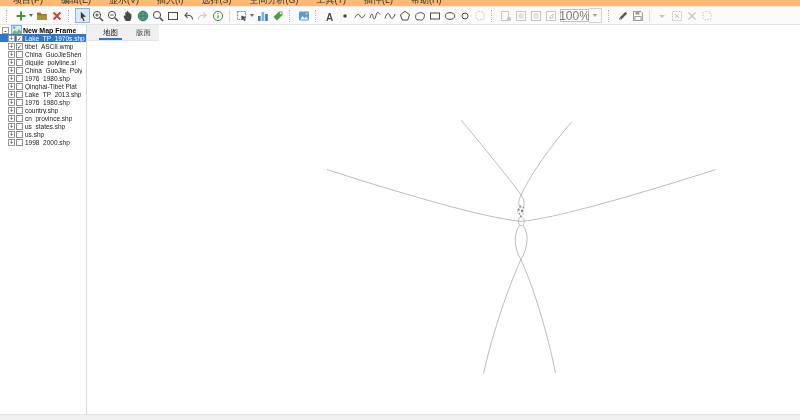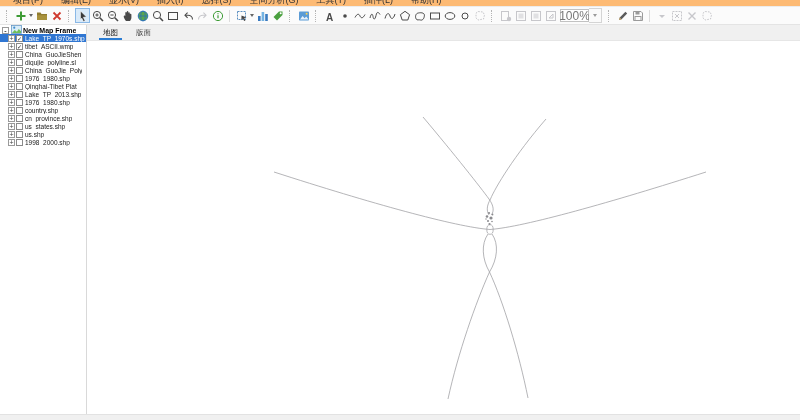--- a/index.html
+++ b/index.html
@@ -39,21 +39,21 @@
   .tree-row.root{font-weight:bold;font-size:7px;color:#000}
   .layer-row{padding-left:8px}
   .layer-row.selected{background:#2f76d2;color:#fff}
   .expander{width:7px;height:7px;border:1px solid #9a9a9a;background:#fff;color:#444;
             font-size:7px;line-height:5px;text-align:center;margin-right:1px;flex:none;box-sizing:border-box}
   .checkbox{width:7px;height:7px;border:1px solid #8a8a8a;background:#fff;margin-right:2px;flex:none;
             box-sizing:border-box;font-size:6px;line-height:6px;text-align:center;color:#222}
   .frame-icon{margin:0 1px;flex:none}
   .layer-label{overflow:hidden}
 
-  .map-col{flex:1;display:flex;flex-direction:column;min-width:0}
+  .map-col{flex:1;display:flex;flex-direction:row;min-width:0}
   .tabbar{height:15px;background:#f0f0f0;display:flex;align-items:stretch;padding-left:8px;gap:2px;
           border-bottom:1px solid #e6e6e6;flex:none}
   .tab{font-size:7.5px;color:#444;padding:3px 8px 0;position:relative;cursor:default}
   .tab.active{color:#111}
   .tab.active::after{content:"";position:absolute;left:4px;right:4px;bottom:0;height:2px;background:#2b7cd3}
   .canvas{flex:1;background:#fff;position:relative;overflow:hidden}
   .canvas svg{position:absolute;inset:0;width:100%;height:100%}
 
   .statusbar{height:6px;background:#f0f0f0;border-top:1px solid #e2e2e2}
 </style>

